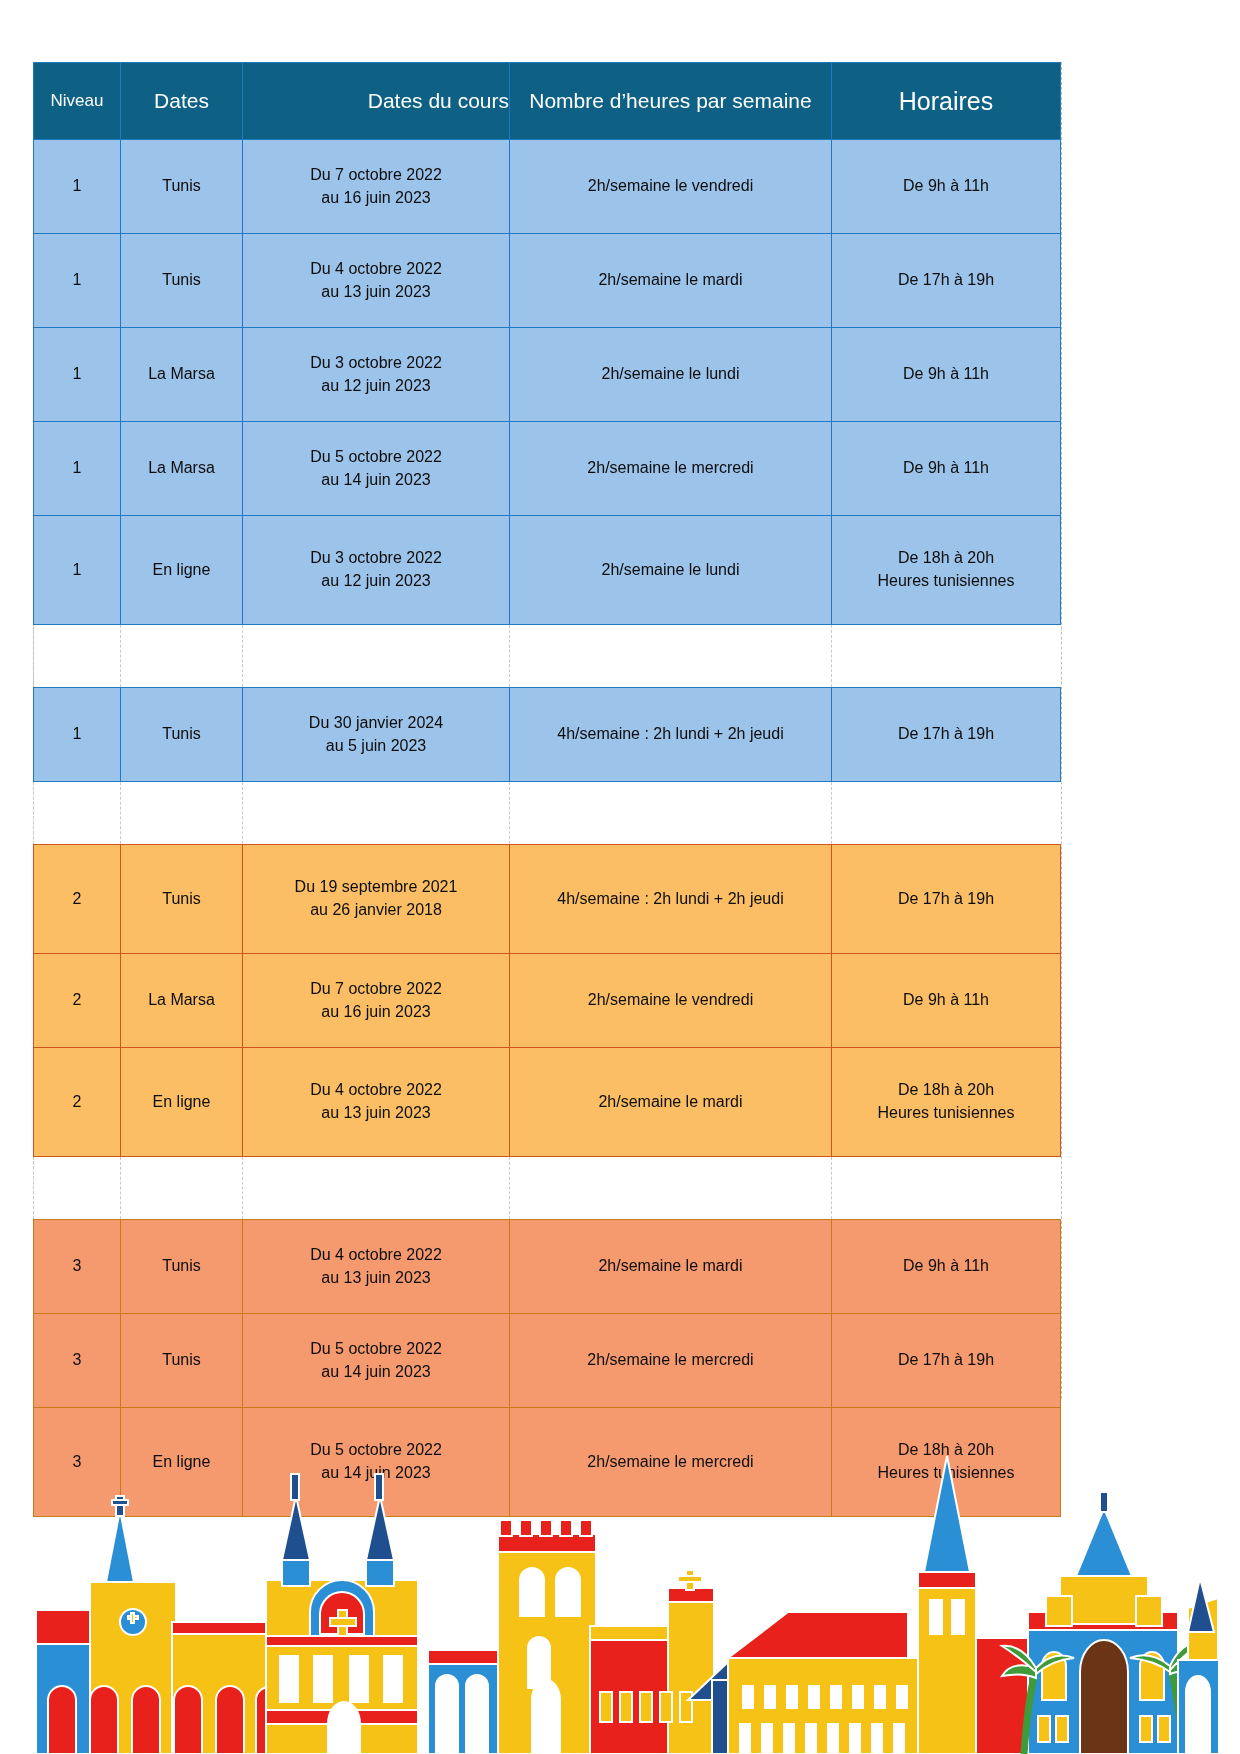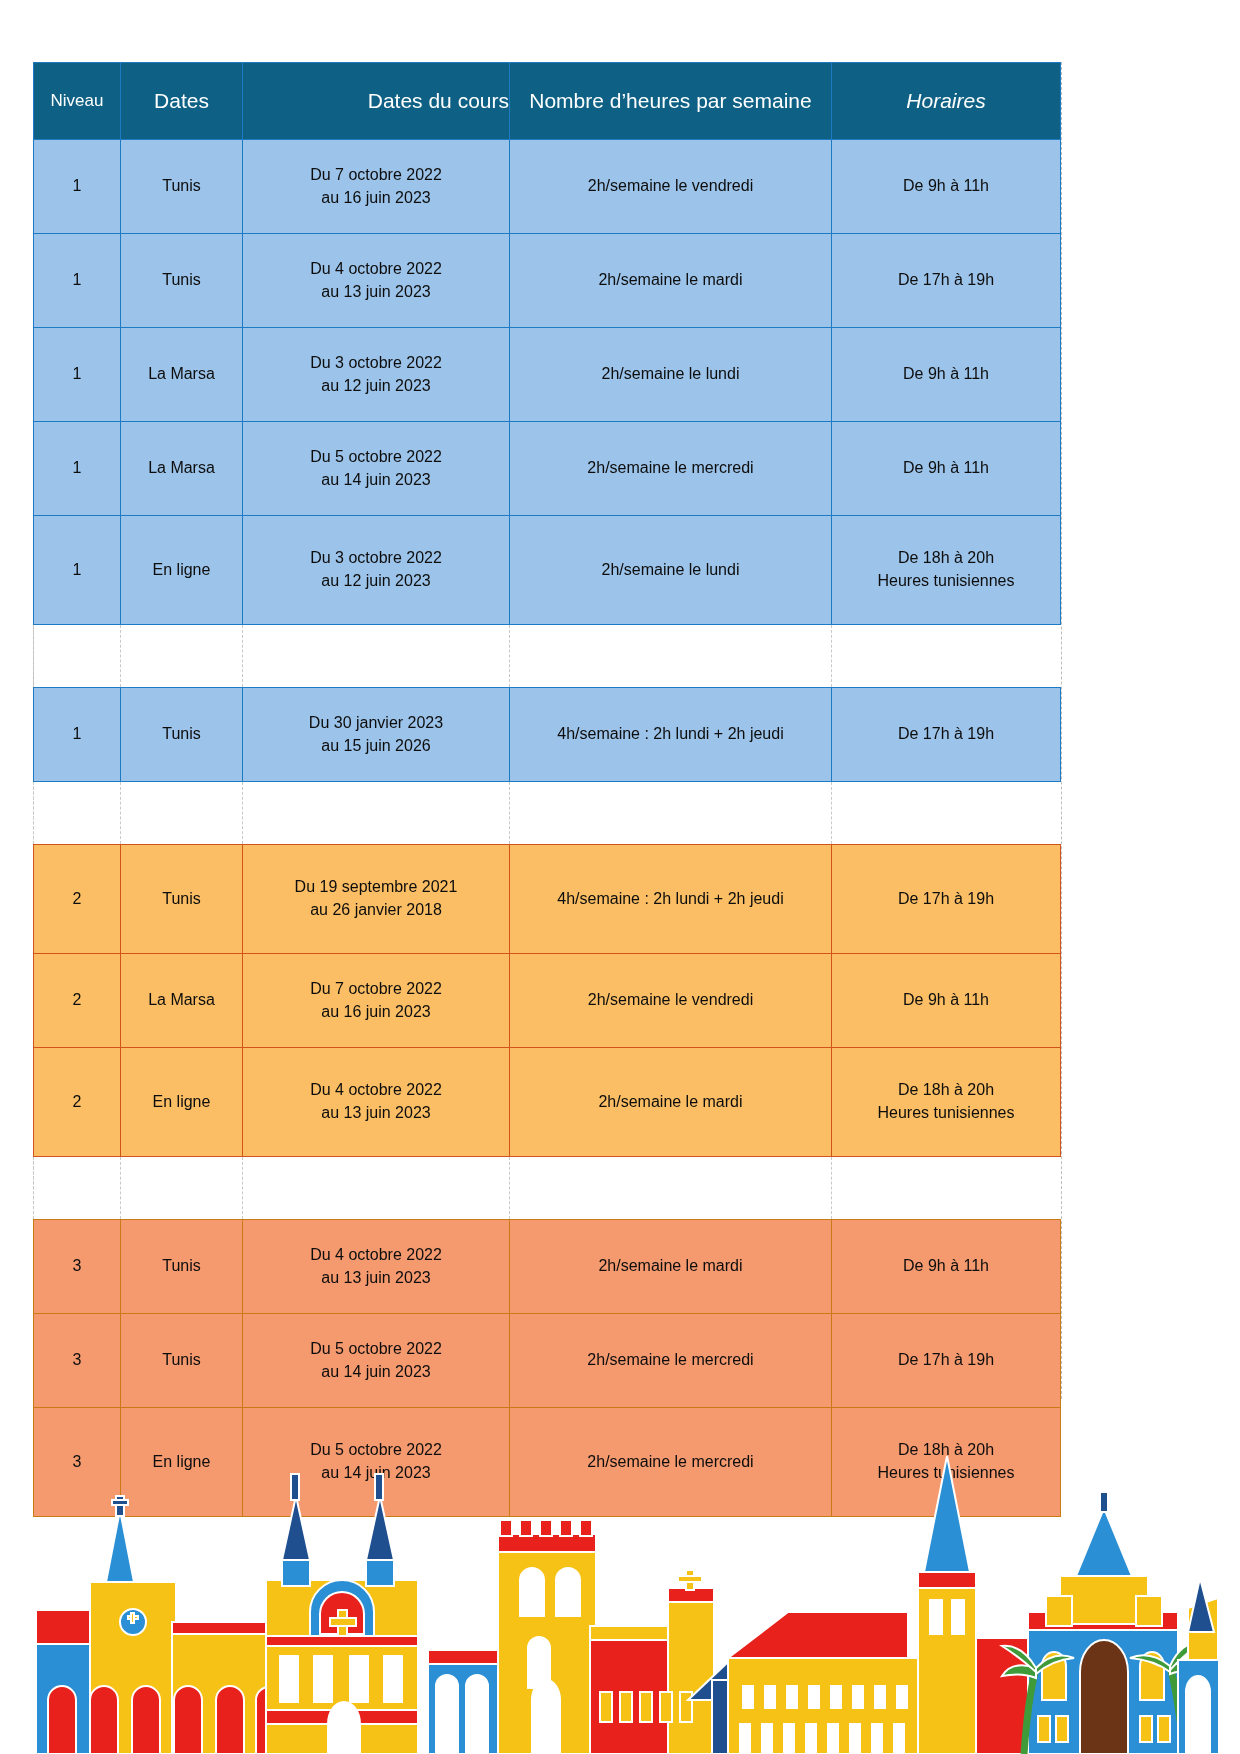--- a/index.html
+++ b/index.html
@@ -62,21 +62,21 @@
     text-align: center;
     vertical-align: middle;
     border: 1px solid #1f7ac4;
     padding: 0;
     height: 76px;
   }
   thead th.h-niveau { font-size: 17px; }
   thead th.h-lieu   { font-size: 21px; }
   thead th.h-dates  { font-size: 21px; text-align: right; }
   thead th.h-heures { font-size: 21px; margin-top: 18px; }
-  thead th.h-hor    { font-size: 21px; font-style: italic; }
+  thead th.h-hor    { font-size: 25px; }
 
   tbody td {
     text-align: center;
     vertical-align: middle;
     color: #0d0d0d;
     font-size: 16px;
     line-height: 1.42;
     padding: 6px 4px;
     border: 1px solid #1f7ac4;
   }
@@ -227,22 +227,22 @@
         <td class="sp-div"></td>
         <td class="sp-div"></td>
         <td class="sp-div"></td>
         <td class="sp-div"></td>
       </tr>
 
       <tr class="lvl1 r-mid">
         <td>1</td>
         <td>Tunis</td>
         <td>
-          <span class="cell-line">Du 30 janvier 2023</span>
-          <span class="cell-line">au 15 juin 2026</span>
+          <span class="cell-line">Du 30 janvier 2024</span>
+          <span class="cell-line">au 5 juin 2023</span>
         </td>
         <td>4h/semaine : 2h lundi + 2h jeudi</td>
         <td>
           <span class="cell-line">De 17h à 19h</span>
         </td>
       </tr>
 
       <tr class="spacer">
         <td class="sp-div"></td>
         <td class="sp-div"></td>

